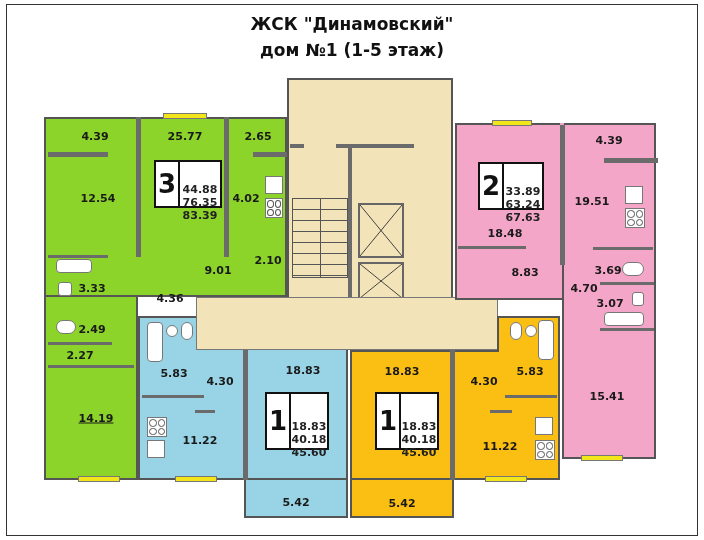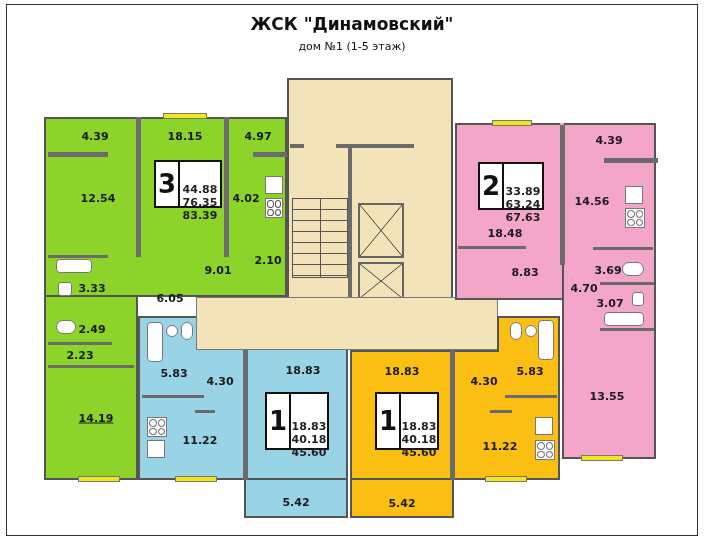--- a/index.html
+++ b/index.html
@@ -1,20 +1,20 @@
 <!DOCTYPE html>
 <html><head>
 <meta charset="utf-8">
 <style>
   html, body { margin:0; padding:0; background:#ffffff; }
   body { width:704px; height:540px; position:relative; overflow:hidden; font-family:"DejaVu Sans", sans-serif; }
   .frame { position:absolute; left:6px; top:4px; width:692px; height:532px; border:1px solid #333; background:#fff; box-sizing:border-box; }
   .title { position:absolute; left:0; width:704px; text-align:center; color:#111; }
   .t1 { top:14px; font-size:17px; font-weight:bold; }
-  .t2 { top:40px; font-size:11px; }
+  .t2 { top:40px; font-size:17px;font-weight:bold; }
   .room { position:absolute; box-sizing:border-box; }
   .wall { position:absolute; background:#6b6b6b; }
   .win { position:absolute; background:#f2e61a; border:1px solid #777; box-sizing:border-box; }
   .lbl { position:absolute; font-size:11px; font-weight:bold; color:#1a1a1a; white-space:nowrap; transform:translate(-50%,-50%); }
   .badge { position:absolute; background:#fff; border:2px solid #111; display:flex; box-sizing:border-box; }
   .badge .num { width:22px; border-right:2px solid #111; font-size:26px; font-weight:bold; display:flex; align-items:center; justify-content:center; color:#111; }
   .badge .vals { flex:1; display:flex; flex-direction:column; justify-content:center; align-items:center; font-size:11px; font-weight:bold; line-height:13px; color:#222;margin-top:36px; }
   .fixture { position:absolute; background:#fff; border:1px solid #777; box-sizing:border-box; }
   .stove { position:absolute; background:#fff; border:1px solid #777; box-sizing:border-box; display:grid; grid-template-columns:1fr 1fr; padding:1px; gap:1px; }
   .stove span { border:1px solid #555; border-radius:50%; }
@@ -78,30 +78,30 @@
 
 <div class="badge" style="left:154px;top:160px;width:68px;height:48px;">
   <div class="num">3</div>
   <div class="vals">
     <span>44.88</span>
     <span>76.35</span>
     <span>83.39</span>
   </div>
 </div>
 <span class="lbl" style="left:95px;top:136px;">4.39</span>
-<span class="lbl" style="left:185px;top:136px;">18.15</span>
-<span class="lbl" style="left:258px;top:136px;">4.97</span>
+<span class="lbl" style="left:185px;top:136px;">25.77</span>
+<span class="lbl" style="left:258px;top:136px;">2.65</span>
 <span class="lbl" style="left:98px;top:198px;">12.54</span>
 <span class="lbl" style="left:246px;top:198px;">4.02</span>
 <span class="lbl" style="left:268px;top:260px;">2.10</span>
 <span class="lbl" style="left:218px;top:270px;">9.01</span>
 <span class="lbl" style="left:92px;top:288px;">3.33</span>
-<span class="lbl" style="left:170px;top:298px;">6.05</span>
+<span class="lbl" style="left:170px;top:298px;">4.36</span>
 <span class="lbl" style="left:92px;top:329px;">2.49</span>
-<span class="lbl" style="left:80px;top:355px;">2.23</span>
+<span class="lbl" style="left:80px;top:355px;">2.27</span>
 <span class="lbl" style="left:96px;top:418px;text-decoration:underline;">14.19</span>
 
 <div class="room" style="left:138px;top:316px;width:210px;height:164px;background:#98d4e6;border:2px solid #555;"></div>
 <div class="room" style="left:244px;top:480px;width:104px;height:38px;background:#98d4e6;border:2px solid #555;border-top:none;"></div>
 <div class="room" style="left:196px;top:297px;width:302px;height:53px;background:#f2e4b8;border:1px solid #777;"></div>
 <div class="wall" style="left:142px;top:395px;width:62px;height:3px;"></div>
 <div class="wall" style="left:243px;top:350px;width:5px;height:130px;"></div>
 <div class="wall" style="left:195px;top:410px;width:20px;height:3px;"></div>
 <div class="win" style="left:175px;top:476px;width:42px;height:6px;"></div>
 <div class="fixture" style="left:147px;top:322px;width:16px;height:40px;border-radius:4px;"></div>
@@ -185,19 +185,19 @@
 
 <div class="badge" style="left:478px;top:162px;width:66px;height:48px;">
   <div class="num">2</div>
   <div class="vals">
     <span>33.89</span>
     <span>63.24</span>
     <span>67.63</span>
   </div>
 </div>
 <span class="lbl" style="left:609px;top:140px;">4.39</span>
-<span class="lbl" style="left:592px;top:201px;">14.56</span>
+<span class="lbl" style="left:592px;top:201px;">19.51</span>
 <span class="lbl" style="left:505px;top:233px;">18.48</span>
 <span class="lbl" style="left:525px;top:272px;">8.83</span>
 <span class="lbl" style="left:608px;top:270px;">3.69</span>
 <span class="lbl" style="left:584px;top:288px;">4.70</span>
 <span class="lbl" style="left:610px;top:303px;">3.07</span>
-<span class="lbl" style="left:607px;top:396px;">13.55</span>
+<span class="lbl" style="left:607px;top:396px;">15.41</span>
 
 </body></html>

